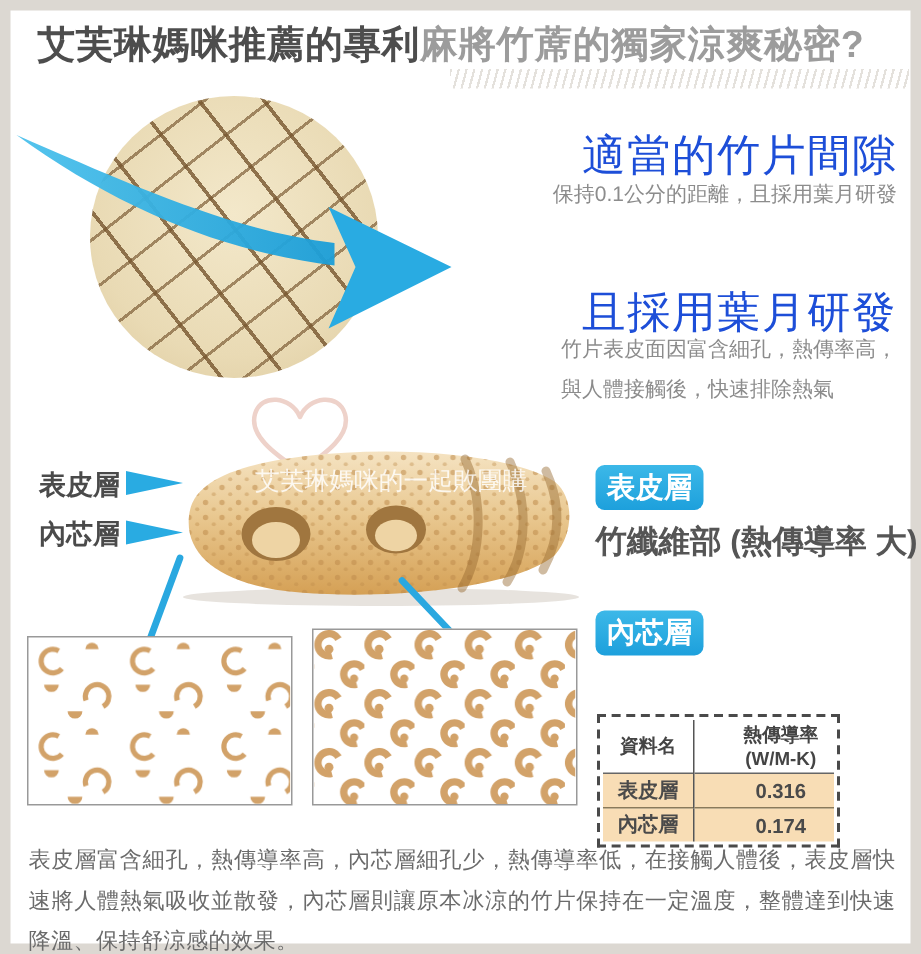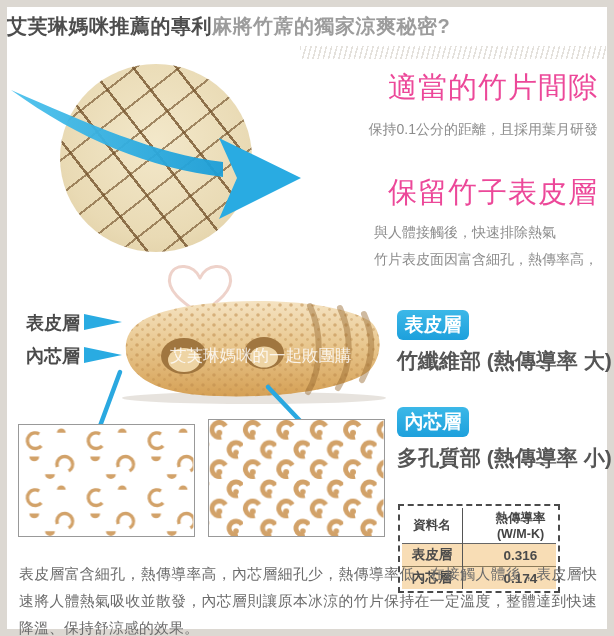--- a/index.html
+++ b/index.html
@@ -2,50 +2,50 @@
 <html><head>
 <meta charset="utf-8">
 <style>
   html,body{margin:0;padding:0;background:#fff;}
   body{font-family:"Liberation Sans","DejaVu Sans",sans-serif;}
   #stage{position:relative;width:614px;height:636px;background:#ffffff;overflow:hidden;
          box-shadow:inset 0 0 0 7px #dcd8d2;}
   .abs{position:absolute;}
 
   
-  .title{left:7px;top:13px;white-space:nowrap;font-size:20px;font-weight:700;letter-spacing:.5px;}
+  .title{left:25px;top:13px;white-space:nowrap;font-size:25px;font-weight:700;letter-spacing:.5px;}
   .title .dark{color:#4d4d4d;}
   .title .light{color:#9c9c9c;font-weight:600;}
   .hatch{left:300px;top:46px;width:306px;height:13px;
     background:repeating-linear-gradient(105deg,#e4e1dc 0 1.5px,transparent 1.5px 5px);}
 
   
   .mat-circle{left:60px;top:64px;width:192px;height:188px;border-radius:50%;
     background:
       repeating-linear-gradient(52deg, rgba(118,85,46,.8) 0 2.5px, transparent 2.5px 34px),
       repeating-linear-gradient(-38deg, rgba(118,85,46,.65) 0 2px, transparent 2px 27px),
       radial-gradient(circle at 50% 42%, #f3e8ca 0%, #e9dab4 65%, #ddca9e 100%);}
 
   
-  .feat-h{right:16px;font-size:29px;font-weight:400;color:#ec4899;letter-spacing:1px;white-space:nowrap;}
+  .feat-h{right:16px;font-size:29px;font-weight:400;color:#1d4ed8;letter-spacing:1px;white-space:nowrap;margin-top:16px;}
   .feat-d{right:16px;font-size:14px;color:#8c8c8c;line-height:27px;text-align:left;white-space:nowrap;}
 
   
   .layer-label{font-size:18px;font-weight:700;color:#4a4a4a;white-space:nowrap;}
   .tri{width:0;height:0;border-top:8px solid transparent;border-bottom:8px solid transparent;
        border-left:38px solid #29abe2;}
   .watermark{color:rgba(255,255,255,.82);font-size:16.5px;white-space:nowrap;z-index:5;}
 
   
   .badge{width:72px;height:30px;border-radius:6px;background:linear-gradient(#3cb8e8,#1da0dc);
          color:#fff;font-size:19px;font-weight:700;display:flex;align-items:center;justify-content:center;}
   .layer-desc{font-size:21px;font-weight:700;color:#555;white-space:nowrap;}
 
   
-  .ktable{left:398px;top:476px;width:162px;border:2px dashed #4a4a4a;padding:2px;background:#fff;box-sizing:border-box;margin-top:28px;}
+  .ktable{left:398px;top:476px;width:162px;border:2px dashed #4a4a4a;padding:2px;background:#fff;box-sizing:border-box;}
   .ktable table{border-collapse:collapse;width:100%;}
   .ktable th{background:#fff;font-size:12.5px;font-weight:700;color:#444;padding:2px 0;text-align:center;}
   .ktable td{background:#f8ddb5;font-size:13.5px;font-weight:700;color:#4a4a4a;padding:2px 0;text-align:center;}
   .ktable th.v,.ktable td.v{border-left:1.5px solid #555;padding-left:22px;}
   .ktable tr.r1 th,.ktable tr.r1 td{border-top:1.5px solid #666;}
   .ktable tr.r2 td{border-top:1px solid #8a7a5a;}
 
   
   .pbox{border:1px solid #999;background:#fff;box-sizing:border-box;}
 
@@ -73,24 +73,24 @@
     </defs>
     <path d="M6,12 C75,62 145,90 218,99 L218,84 C150,76 82,45 6,12 Z" fill="url(#swg)" opacity=".95"></path>
     <polygon points="214,60 296,100 214,141 232,100" fill="#29abe2"></polygon>
   </svg>
 
   <div class="abs feat-h" style="top:68px;">適當的竹片間隙</div>
   <div class="abs feat-d" style="top:116px;text-align:center;">
     <div>保持0.1公分的距離，且採用葉月研發</div>
   </div>
 
-  <div class="abs feat-h" style="top:173px;">保留竹子表皮層</div>
+  <div class="abs feat-h" style="top:173px;">且採用葉月研發</div>
   <div class="abs feat-d" style="top:219px;">
+    <div>竹片表皮面因富含細孔，熱傳率高，</div>
     <div>與人體接觸後，快速排除熱氣</div>
-    <div>竹片表皮面因富含細孔，熱傳率高，</div>
   </div>
 
   <svg class="abs" style="left:152px;top:250px;" width="95" height="88" viewBox="0 0 95 88">
     <g fill="none" stroke="#eed2ca" stroke-width="3" stroke-linecap="round">
       <path d="M48,28 C42,14 22,12 18,26 C14,40 30,52 48,64 C66,52 82,40 78,26 C74,12 54,14 48,28"></path>
       <path d="M48,64 C45,72 40,78 44,82 C48,85 52,81 49,77"></path>
     </g>
   </svg>
 
   <svg class="abs" style="left:112px;top:292px;" width="285" height="112" viewBox="0 0 285 112">
@@ -111,21 +111,21 @@
     <g fill="none" stroke="#96682f" stroke-width="6" opacity=".45" stroke-linecap="round">
       <path d="M198,14 C210,40 210,76 196,100"></path>
       <path d="M228,16 C240,42 240,74 226,96"></path>
       <path d="M252,22 C262,44 262,66 250,88"></path>
     </g>
     <ellipse cx="72" cy="64" rx="23" ry="18" fill="#a0763f"></ellipse>
     <ellipse cx="72" cy="68" rx="16" ry="12" fill="#eed4a4"></ellipse>
     <ellipse cx="152" cy="61" rx="20" ry="16" fill="#a0763f"></ellipse>
     <ellipse cx="152" cy="65" rx="14" ry="10.5" fill="#eed4a4"></ellipse>
   </svg>
-  <div class="abs watermark" style="left:170px;top:310px;margin-top:35px;">艾芙琳媽咪的一起敗團購</div>
+  <div class="abs watermark" style="left:170px;top:310px;">艾芙琳媽咪的一起敗團購</div>
 
   <div class="abs layer-label" style="left:26px;top:311px;">表皮層</div>
   <div class="abs tri" style="left:84px;top:314px;"></div>
   <div class="abs layer-label" style="left:26px;top:344px;">內芯層</div>
   <div class="abs tri" style="left:84px;top:347px;"></div>
 
   <svg class="abs" style="left:80px;top:362px;" width="260" height="68" viewBox="0 0 260 68">
     <g stroke="#2aa8e0" stroke-width="4.5" stroke-linecap="round">
       <line x1="40" y1="10" x2="20" y2="64"></line>
       <line x1="188" y1="25" x2="224" y2="63"></line>
@@ -161,21 +161,20 @@
           <circle cx="27" cy="33" r="2.8"></circle>
         </g>
       </pattern>
     </defs>
     <rect x="0" y="0" width="177" height="118" fill="url(#dense)"></rect>
   </svg>
 
   <div class="abs badge" style="left:397px;top:310px;">表皮層</div>
   <div class="abs layer-desc" style="left:397px;top:347px;">竹纖維部 (熱傳導率 大)</div>
   <div class="abs badge" style="left:397px;top:407px;">內芯層</div>
-  <div class="abs layer-desc" style="left:397px;top:444px;">多孔質部 (熱傳導率 小)</div>
 
   <div class="abs ktable">
     <table>
       <tbody>
           <tr>
         <th style="width:60px;">資料名</th>
         <th class="v">熱傳導率 (W/M-K)</th>
       </tr>
       <tr class="r1">
         <td>表皮層</td>

